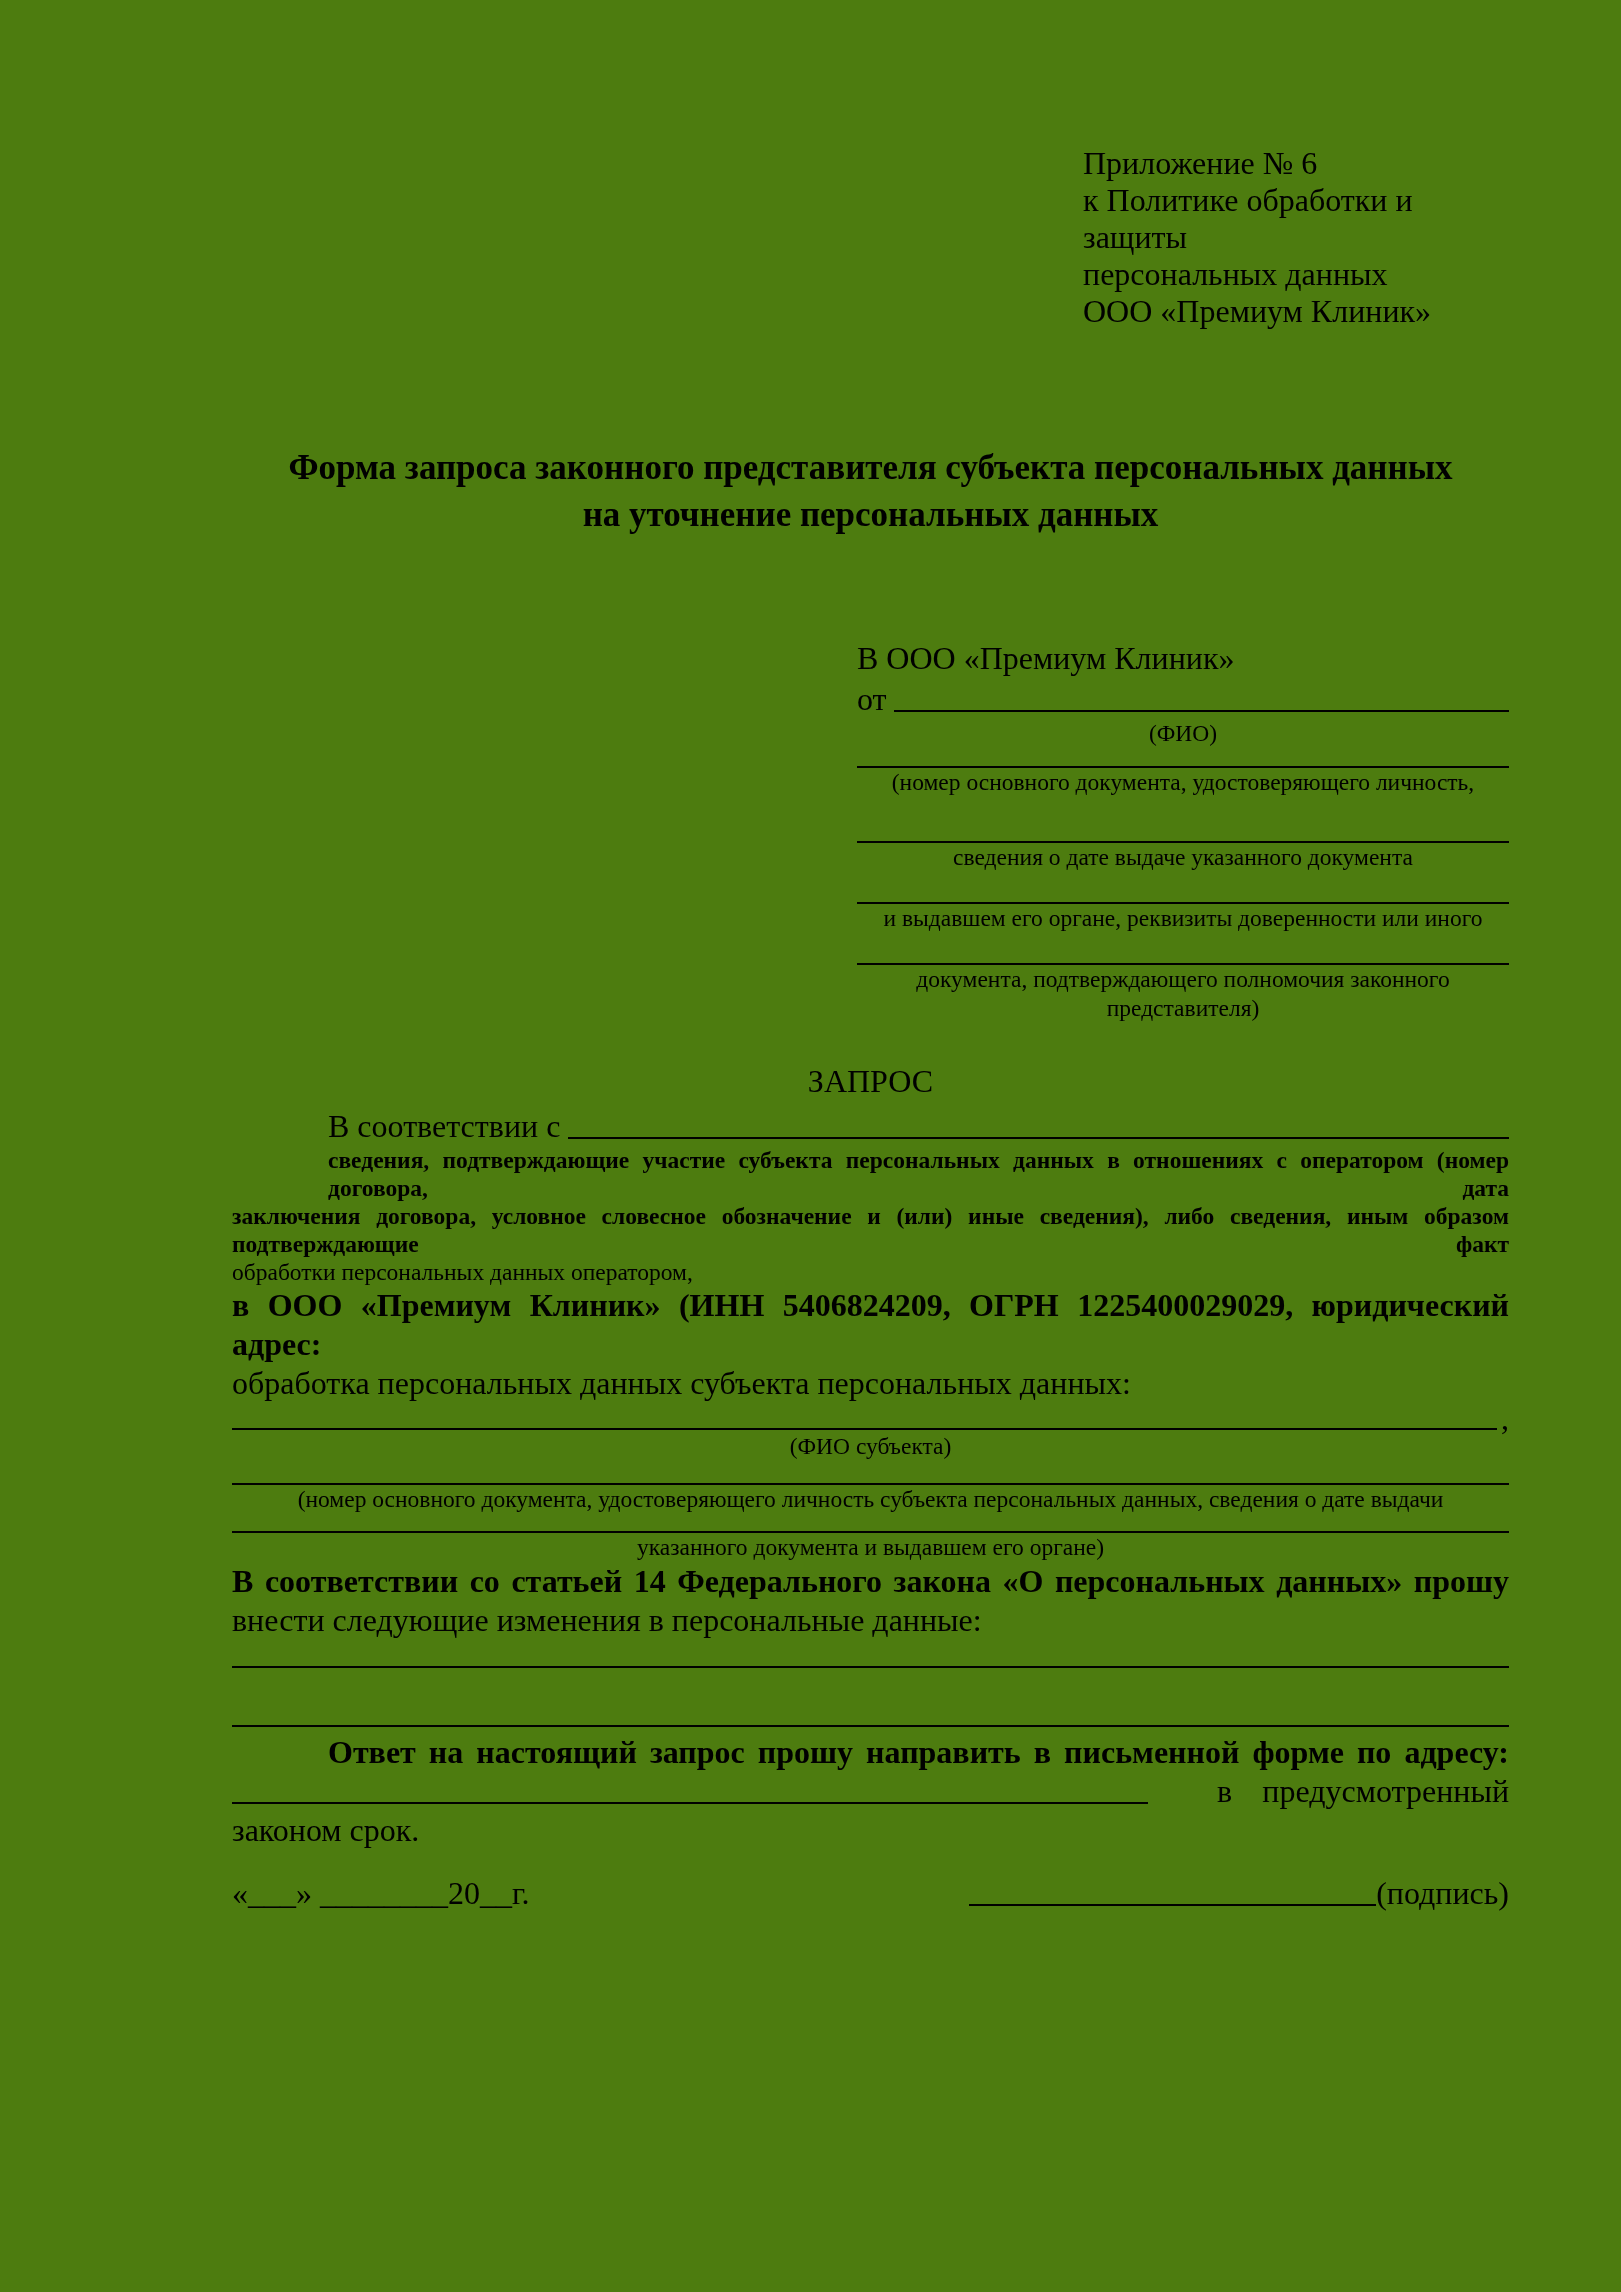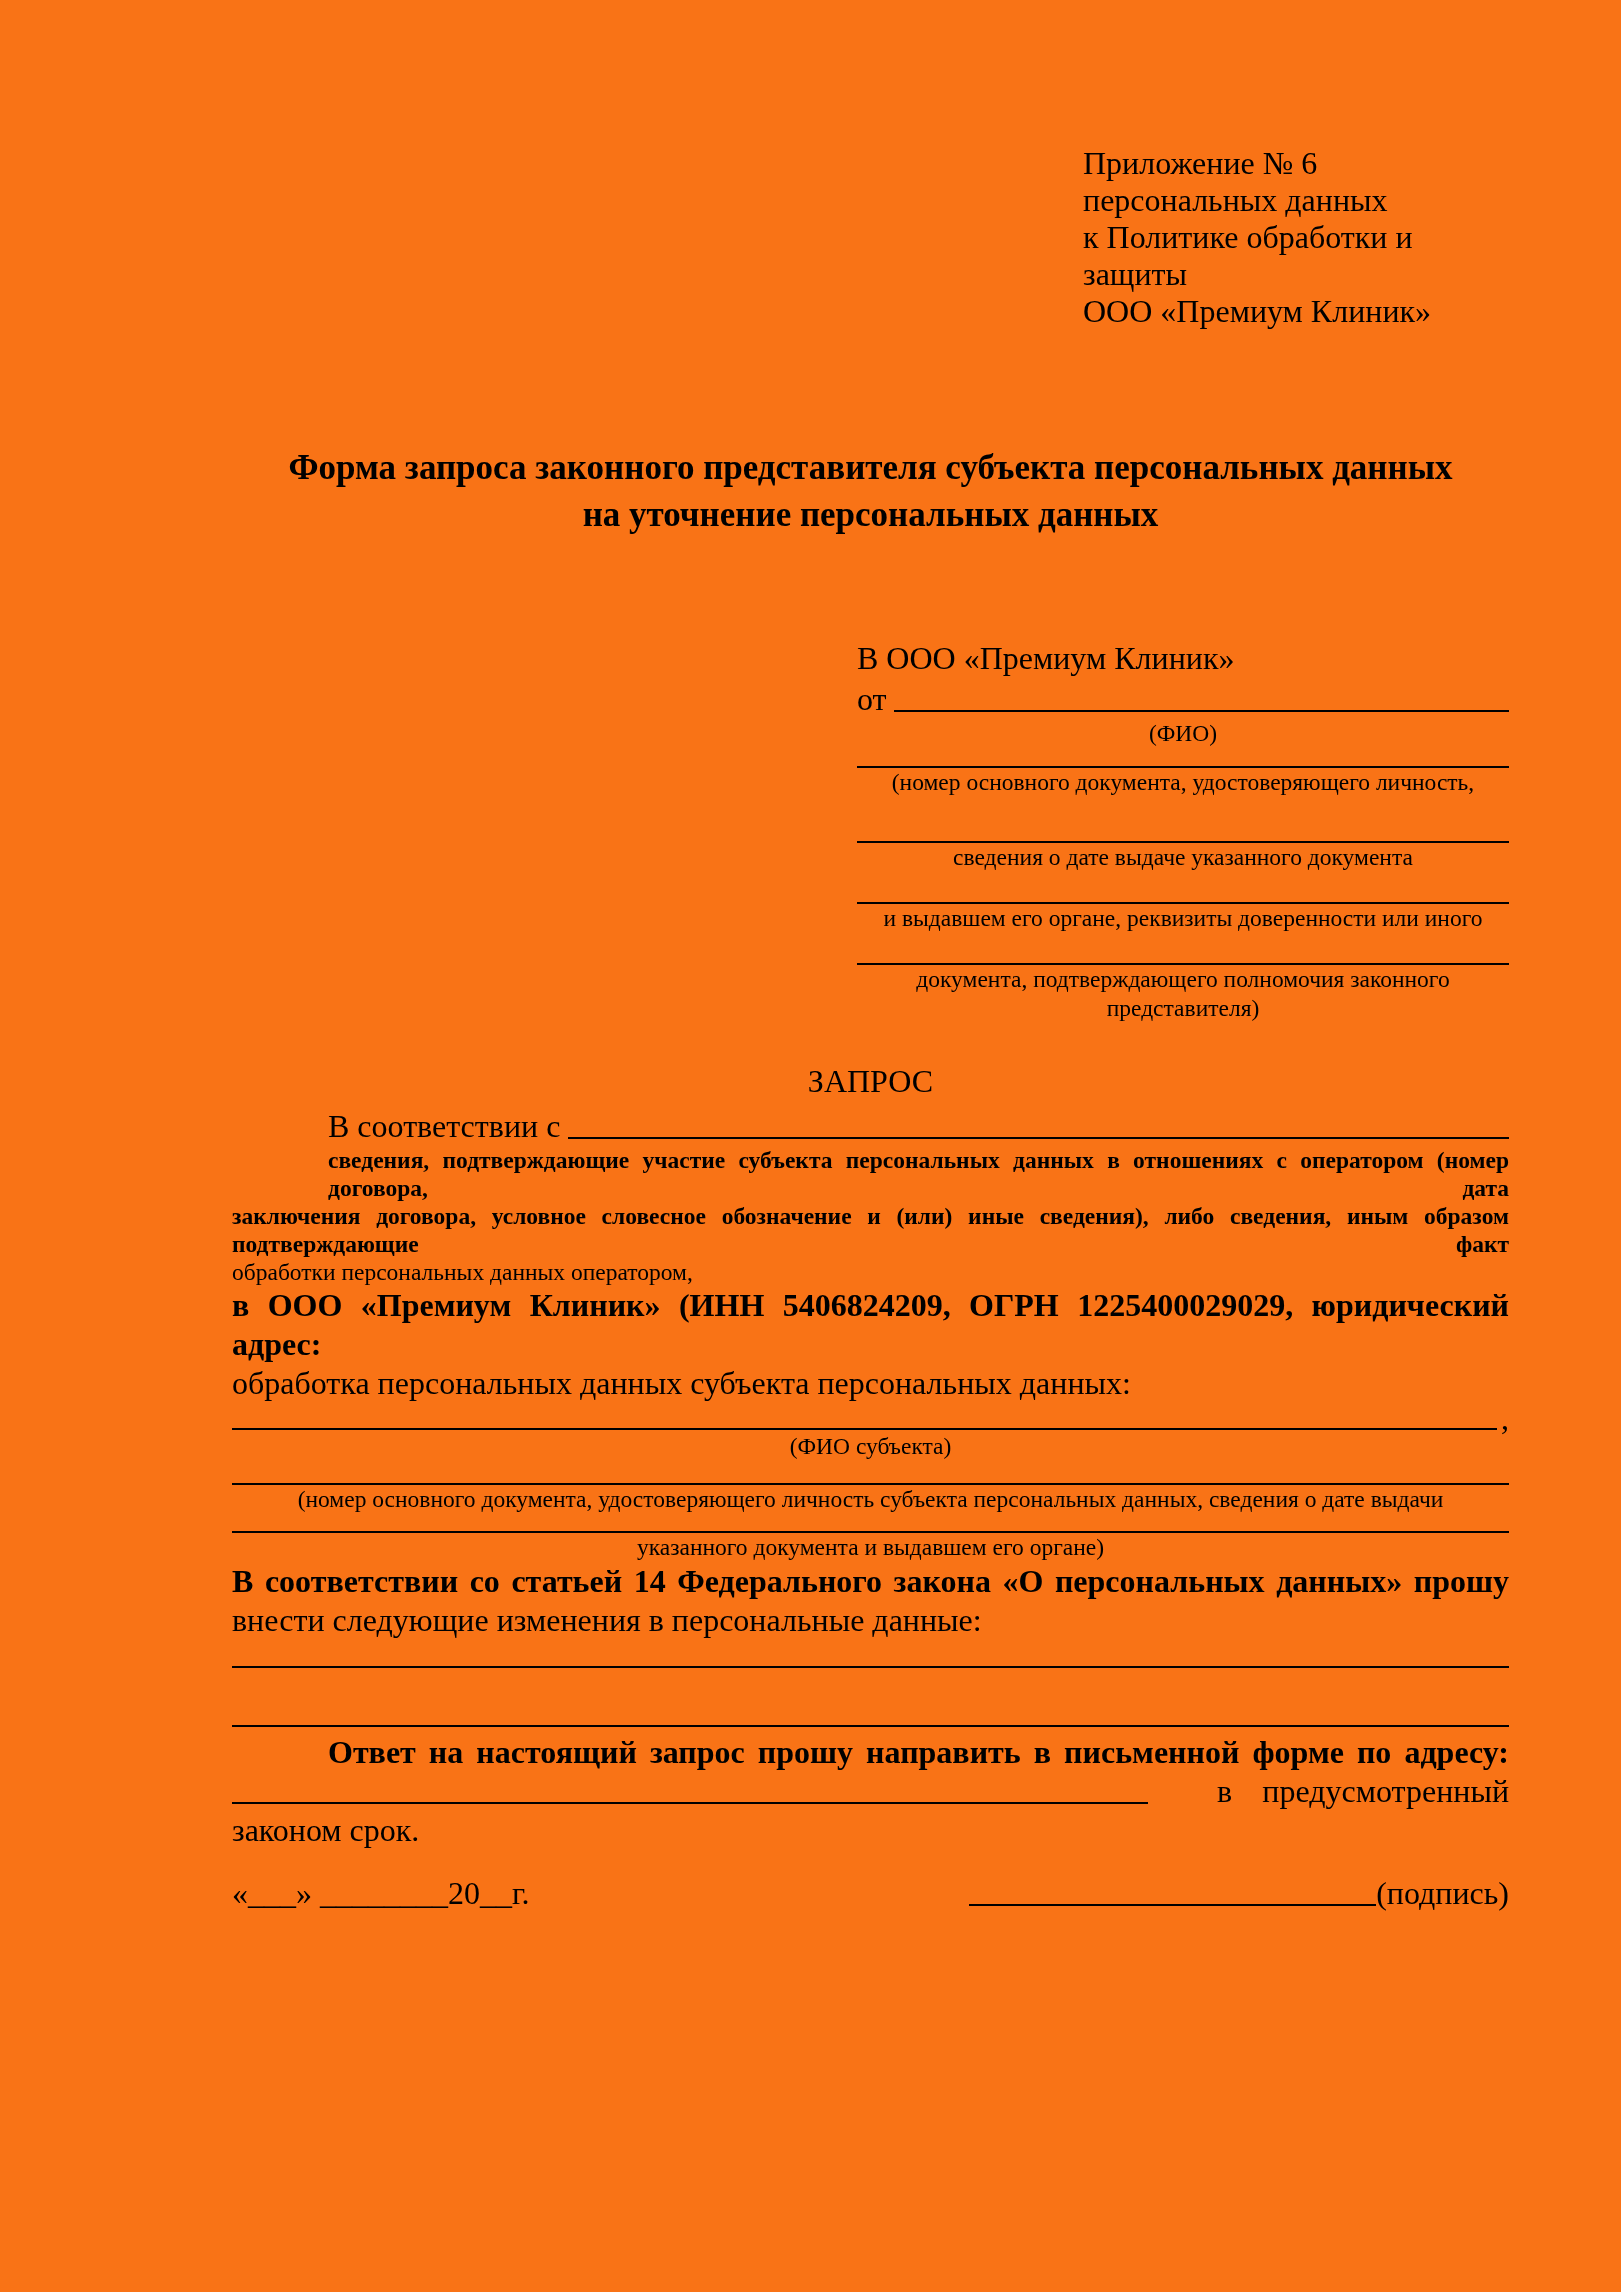--- a/index.html
+++ b/index.html
@@ -1,19 +1,19 @@
 <!DOCTYPE html>
 <html><head>
 <meta charset="utf-8">
 <style>
   html,body{margin:0;padding:0;background:#888;}
   .page{
     position:relative;
     width:1621px;height:2293px;
-    background:#f97316;
+    background:#4d7c0f;
     margin:0 auto;
     font-family:"Liberation Serif","DejaVu Serif",serif;
     color:#000;
     box-sizing:border-box;
     padding:145px 112px 0 232px;
     overflow:hidden;
   }
   .body-text{font-size:32px;line-height:39px;}
 
   
@@ -65,22 +65,22 @@
   .sign-group{display:flex;align-items:flex-end;}
   .sign-line{width:407px;border-bottom:2px solid #000;height:27.4px;margin-bottom:3.9px;}
 </style>
 </head>
 <body>
 
 <div class="page">
 
   <div class="appendix">
     <div>Приложение № 6</div>
+    <div>к Политике обработки и защиты</div>
     <div>персональных данных</div>
-    <div>к Политике обработки и защиты</div>
     <div>ООО «Премиум Клиник»</div>
   </div>
 
   <div class="doc-title">
     <div>Форма запроса законного представителя субъекта персональных данных</div>
     <div>на уточнение персональных данных</div>
   </div>
 
   <div class="addressee">
     <div class="to">В ООО «Премиум Клиник»</div>

